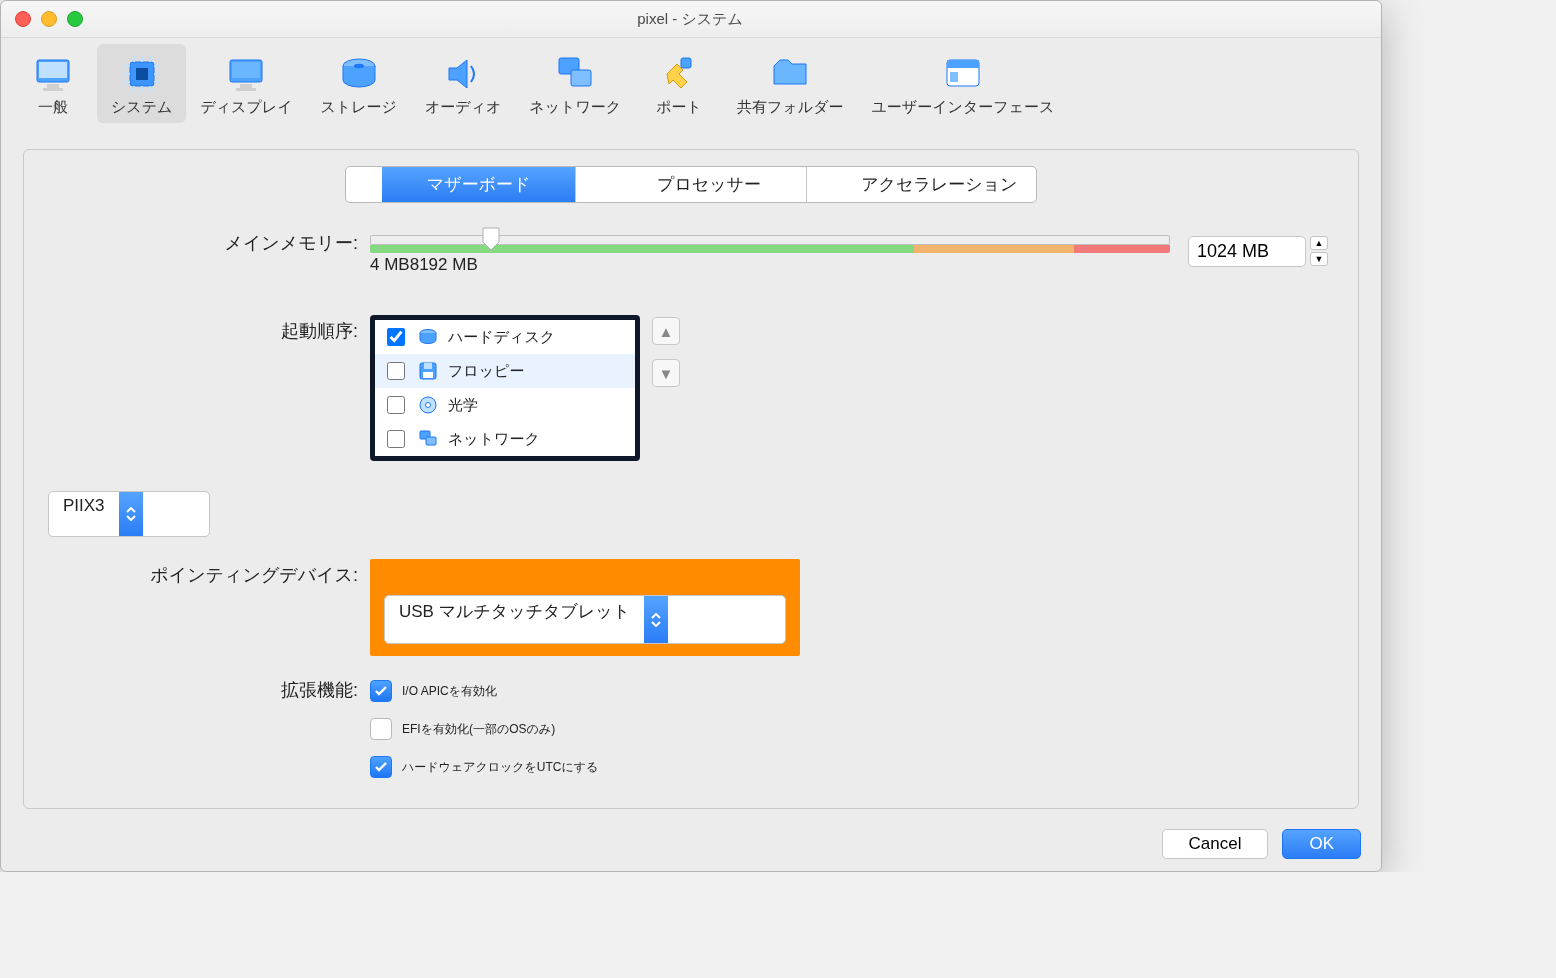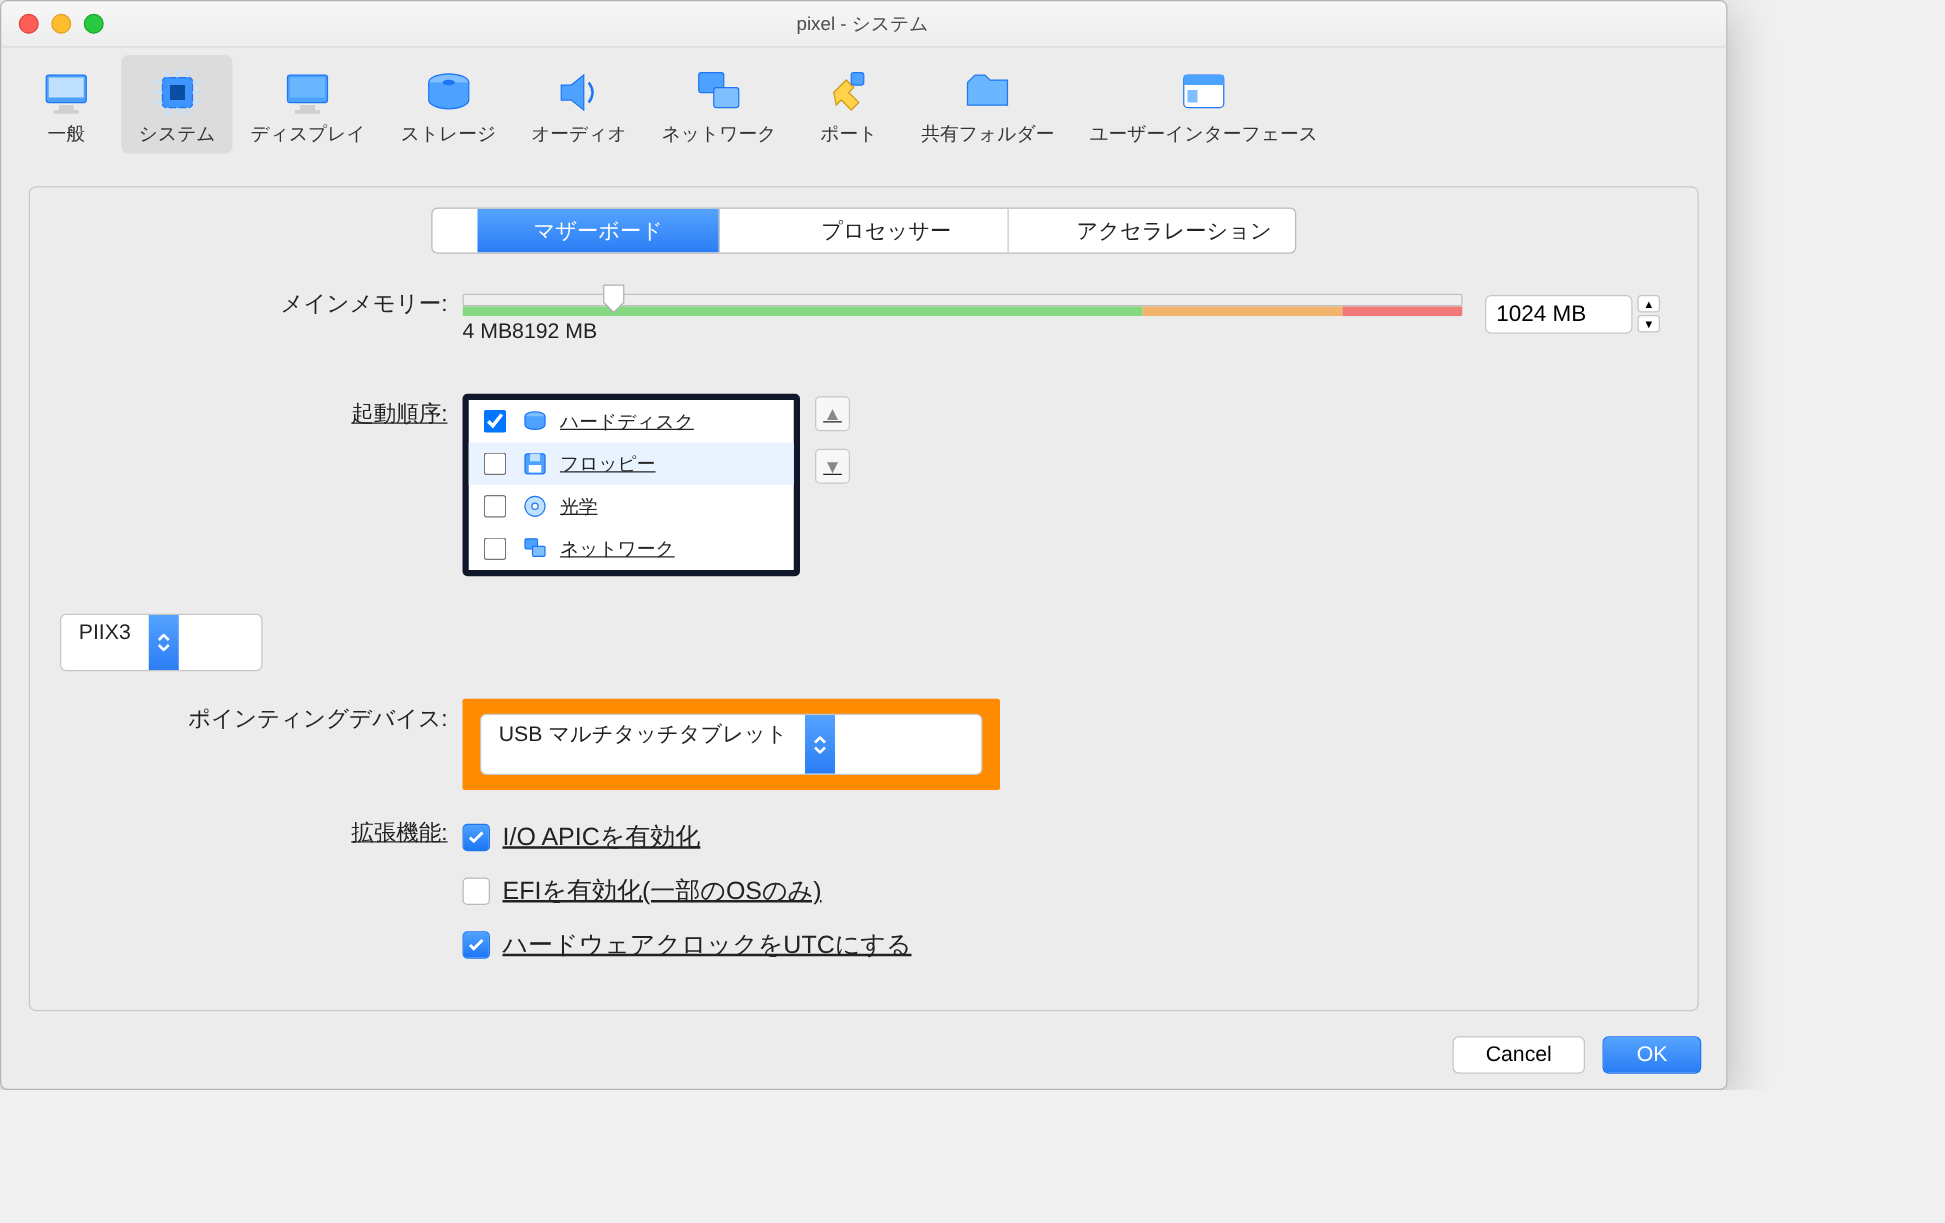--- a/index.html
+++ b/index.html
@@ -17,21 +17,21 @@
 .tool .icon{width:44px;height:44px;display:flex;align-items:center;justify-content:center;}
 .tool .lbl{font-size:15px;color:#333;margin-top:2px;white-space:nowrap;}
 .content{position:absolute;left:22px;top:148px;right:22px;bottom:62px;border:1px solid #c9c9c9;border-radius:6px;background:#ececec;padding:16px 24px 16px 24px;}
 
 .tabs{display:flex;width:690px;margin:0 auto;border:1px solid #b9b9b9;border-radius:5px;overflow:hidden;background:#fff;}
 .tab{flex:1;text-align:center;padding:6px 10px;font-size:17px;border-right:1px solid #c7c7c7;color:#222;margin-left:36px;}
 .tab:last-child{border-right:none;}
 .tab.active{background:linear-gradient(#55a3ff,#2b7df5);color:#fff;}
 
 .row{display:flex;align-items:flex-start;margin-top:24px;}
-.row.top-align{align-items:flex-start;text-decoration:underline;}
+.row.top-align{align-items:flex-start;}
 .lblcol{width:310px;text-align:right;padding-right:12px;padding-top:4px;font-size:18px;}
 .ctlcol{flex:1;display:flex;align-items:center;flex-wrap:wrap;}
 
 .slider-wrap{flex:1;position:relative;max-width:800px;}
 .slider-bar{height:8px;border:1px solid #bfbfbf;border-radius:2px;background:#eee;margin:8px 0 0 0;}
 .slider-color{height:8px;position:relative;display:flex;border-radius:0 0 2px 2px;overflow:hidden;margin-top:0;}
 .sc-green{background:#85d981;height:8px;flex:0 0 68%;}
 .sc-orange{background:#f2b36d;height:8px;flex:0 0 20%;}
 .sc-red{background:#ef7a77;height:8px;flex:0 0 12%;}
 .slider-thumb{position:absolute;top:0;left:14%;width:18px;height:24px;}
@@ -51,21 +51,21 @@
 
 .select{display:inline-flex;align-items:stretch;border:1px solid #c6c6c6;border-radius:5px;background:#fff;font-size:17px;overflow:hidden;}
 .select .val{padding:4px 14px 20px 14px;}
 .select .arrow{width:24px;background:linear-gradient(#55a3ff,#2b7df5);display:flex;align-items:center;justify-content:center;}
 .select .arrow svg{width:12px;height:14px;}
 .highlight{background:#ff8c00;padding:12px 14px;border-radius:2px;display:inline-block;}
 .cbx-row{display:flex;align-items:center;gap:10px;margin-top:6px;}
 .cbx{width:20px;height:20px;border:1px solid #b9b9b9;border-radius:4px;background:#fff;display:inline-flex;align-items:center;justify-content:center;}
 .cbx.checked{background:linear-gradient(#4ea2ff,#1d76f4);border-color:#1d76f4;}
 .cbx.checked svg{width:14px;height:14px;}
-.cbx-lbl{font-size:20px;}
+.cbx-lbl{font-size:12px;}
 
 .footer{position:absolute;bottom:12px;right:20px;display:flex;gap:14px;}
 .btn{font-size:17px;padding:4px 26px;border:1px solid #c6c6c6;border-radius:5px;background:#fff;}
 .btn.primary{background:linear-gradient(#55a3ff,#2b7df5);color:#fff;border-color:#1d76f4;}
 </style>
 </head>
 <body>
 
 <div class="window">
   <div class="titlebar">
@@ -279,21 +279,21 @@
               </svg>
             </span>
         </div>
       </div>
     </div>
 
     <div class="row" style="margin-top:22px;">
       <div class="lblcol">ポインティングデバイス:</div>
       <div class="ctlcol">
         <div class="highlight">
-          <div class="select" style="min-width:400px;">
+          <div class="select" style="min-width:400px;margin-top:24px;">
             <span class="val">USB マルチタッチタブレット</span>
             <span class="arrow">
                 <svg viewBox="0 0 12 14">
                   <path d="M2 5 l4 -4 l4 4 M2 9 l4 4 l4 -4" fill="none" stroke="#fff" stroke-width="2"></path>
                 </svg>
               </span>
           </div>
         </div>
       </div>
     </div>

